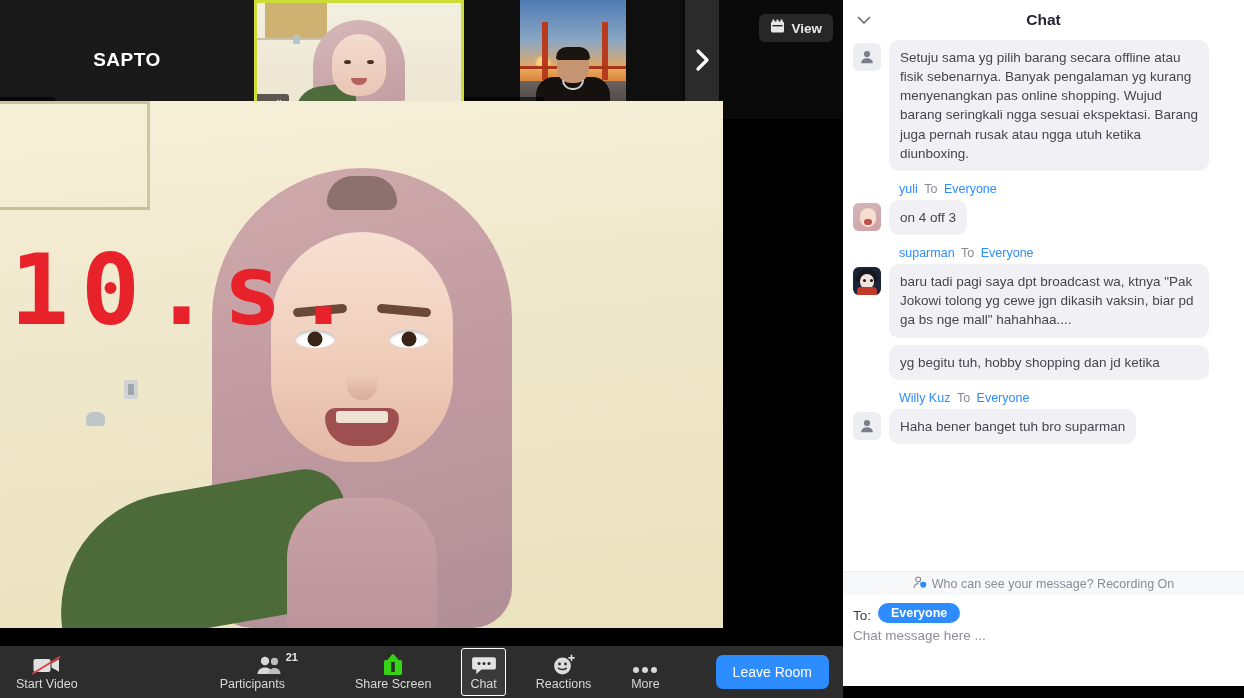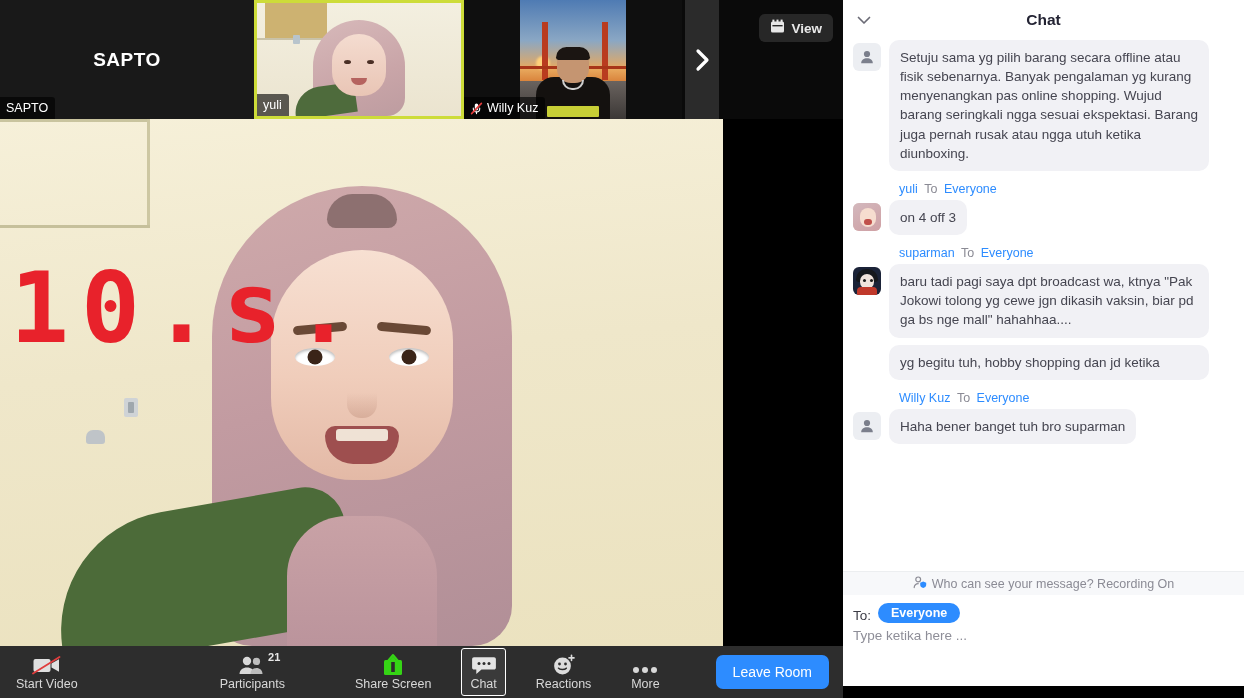--- a/index.html
+++ b/index.html
@@ -82,21 +82,21 @@
   #next-arrow { position:absolute; left:685px; top:0; width:34px; height:119px;
      background:#2b2b2b; display:flex; align-items:center; justify-content:center; cursor:pointer; }
   #next-arrow svg { display:block; }
 
   
   #view-btn { position:absolute; right:10px; top:14px; height:28px; padding:0 11px;
      background:rgba(42,42,42,0.92); border-radius:6px; color:#e8e8e8;
      display:flex; align-items:center; gap:6px; font-size:13.5px; font-weight:bold; cursor:pointer; }
 
   
-  #main-video { position:absolute; left:0; top:119px; width:723px; height:527px; overflow:hidden;
+  #main-video { position:absolute; left:0; top:101px; width:723px; height:527px; overflow:hidden;
      background:linear-gradient(175deg,#f6f0d9 0%, #efe7ca 45%, #ebe2bf 100%); }
   #main-video .mv-wallline { position:absolute; left:0; top:0; width:150px; height:3px; background:#c9c49f; }
   #main-video .mv-wallv   { position:absolute; left:147px; top:0; width:3px; height:108px; background:#cdc7a2; }
   #main-video .mv-wallh2  { position:absolute; left:0; top:106px; width:150px; height:3px; background:#c6c09b; }
   #main-video .mv-socket  { position:absolute; left:124px; top:279px; width:14px; height:19px; background:#cfd3d6; border-radius:2px;}
   #main-video .mv-socket:before{ content:""; position:absolute; left:4px; top:4px; width:6px; height:11px; background:#9fa7ad; border-radius:1px;}
   #main-video .mv-hook    { position:absolute; left:86px; top:311px; width:19px; height:14px; background:#bfc4c8; border-radius:7px 7px 3px 3px;}
 
   .mv-person { position:absolute; left:50%; transform:translateX(-50%); bottom:0; width:560px; height:460px; }
   .mv-person .hijab { position:absolute; left:50%; transform:translateX(-50%); bottom:0; width:300px; height:460px;
@@ -316,21 +316,21 @@
         <div class="tb-ic">
           <svg width="30" height="21" viewBox="0 0 30 21">
             <rect x="1.5" y="4" width="17" height="13" rx="2" fill="#e0e0e0"></rect>
             <polygon points="19.5,8.5 27,4.2 27,16.8 19.5,12.5" fill="#e0e0e0"></polygon>
             <line x1="1" y1="18.5" x2="27.5" y2="2" stroke="#e03d3d" stroke-width="1.8" stroke-linecap="round"></line>
           </svg>
         </div>
         <div class="tb-label">Start Video</div>
       </div>
 
-      <div class="tb-item" style="margin-left:126px;">
+      <div class="tb-item" style="margin-left:126px;align-items:flex-end;">
         <div class="tb-ic">
           <svg width="30" height="21" viewBox="0 0 30 21">
             <circle cx="10" cy="6" r="4.2" fill="#d8d8d8"></circle>
             <path d="M2.5 19c0-4.1 3.4-6.6 7.5-6.6s7.5 2.5 7.5 6.6z" fill="#d8d8d8"></path>
             <circle cx="19.5" cy="6.4" r="3.6" fill="#bdbdbd"></circle>
             <path d="M13.5 19c0-3.7 2.8-6 6-6s6 2.3 6 6z" fill="#bdbdbd"></path>
           </svg>
           <span class="tb-badge">21</span>
         </div>
         <div class="tb-label">Participants</div>
@@ -479,18 +479,18 @@
           </svg>
         </span>
         <span>Who can see your message? Recording On</span>
       </div>
 
       <div id="compose">
         <div id="to-row">
           <span id="to-label">To:</span>
           <span id="to-chip">Everyone</span>
         </div>
-        <div id="msg-input">Type ketika here ...</div>
+        <div id="msg-input">Chat message here ...</div>
       </div>
       <div id="chat-bottom-strip"></div>
     </div>
   </div>
 </div>
 
 </body></html>

